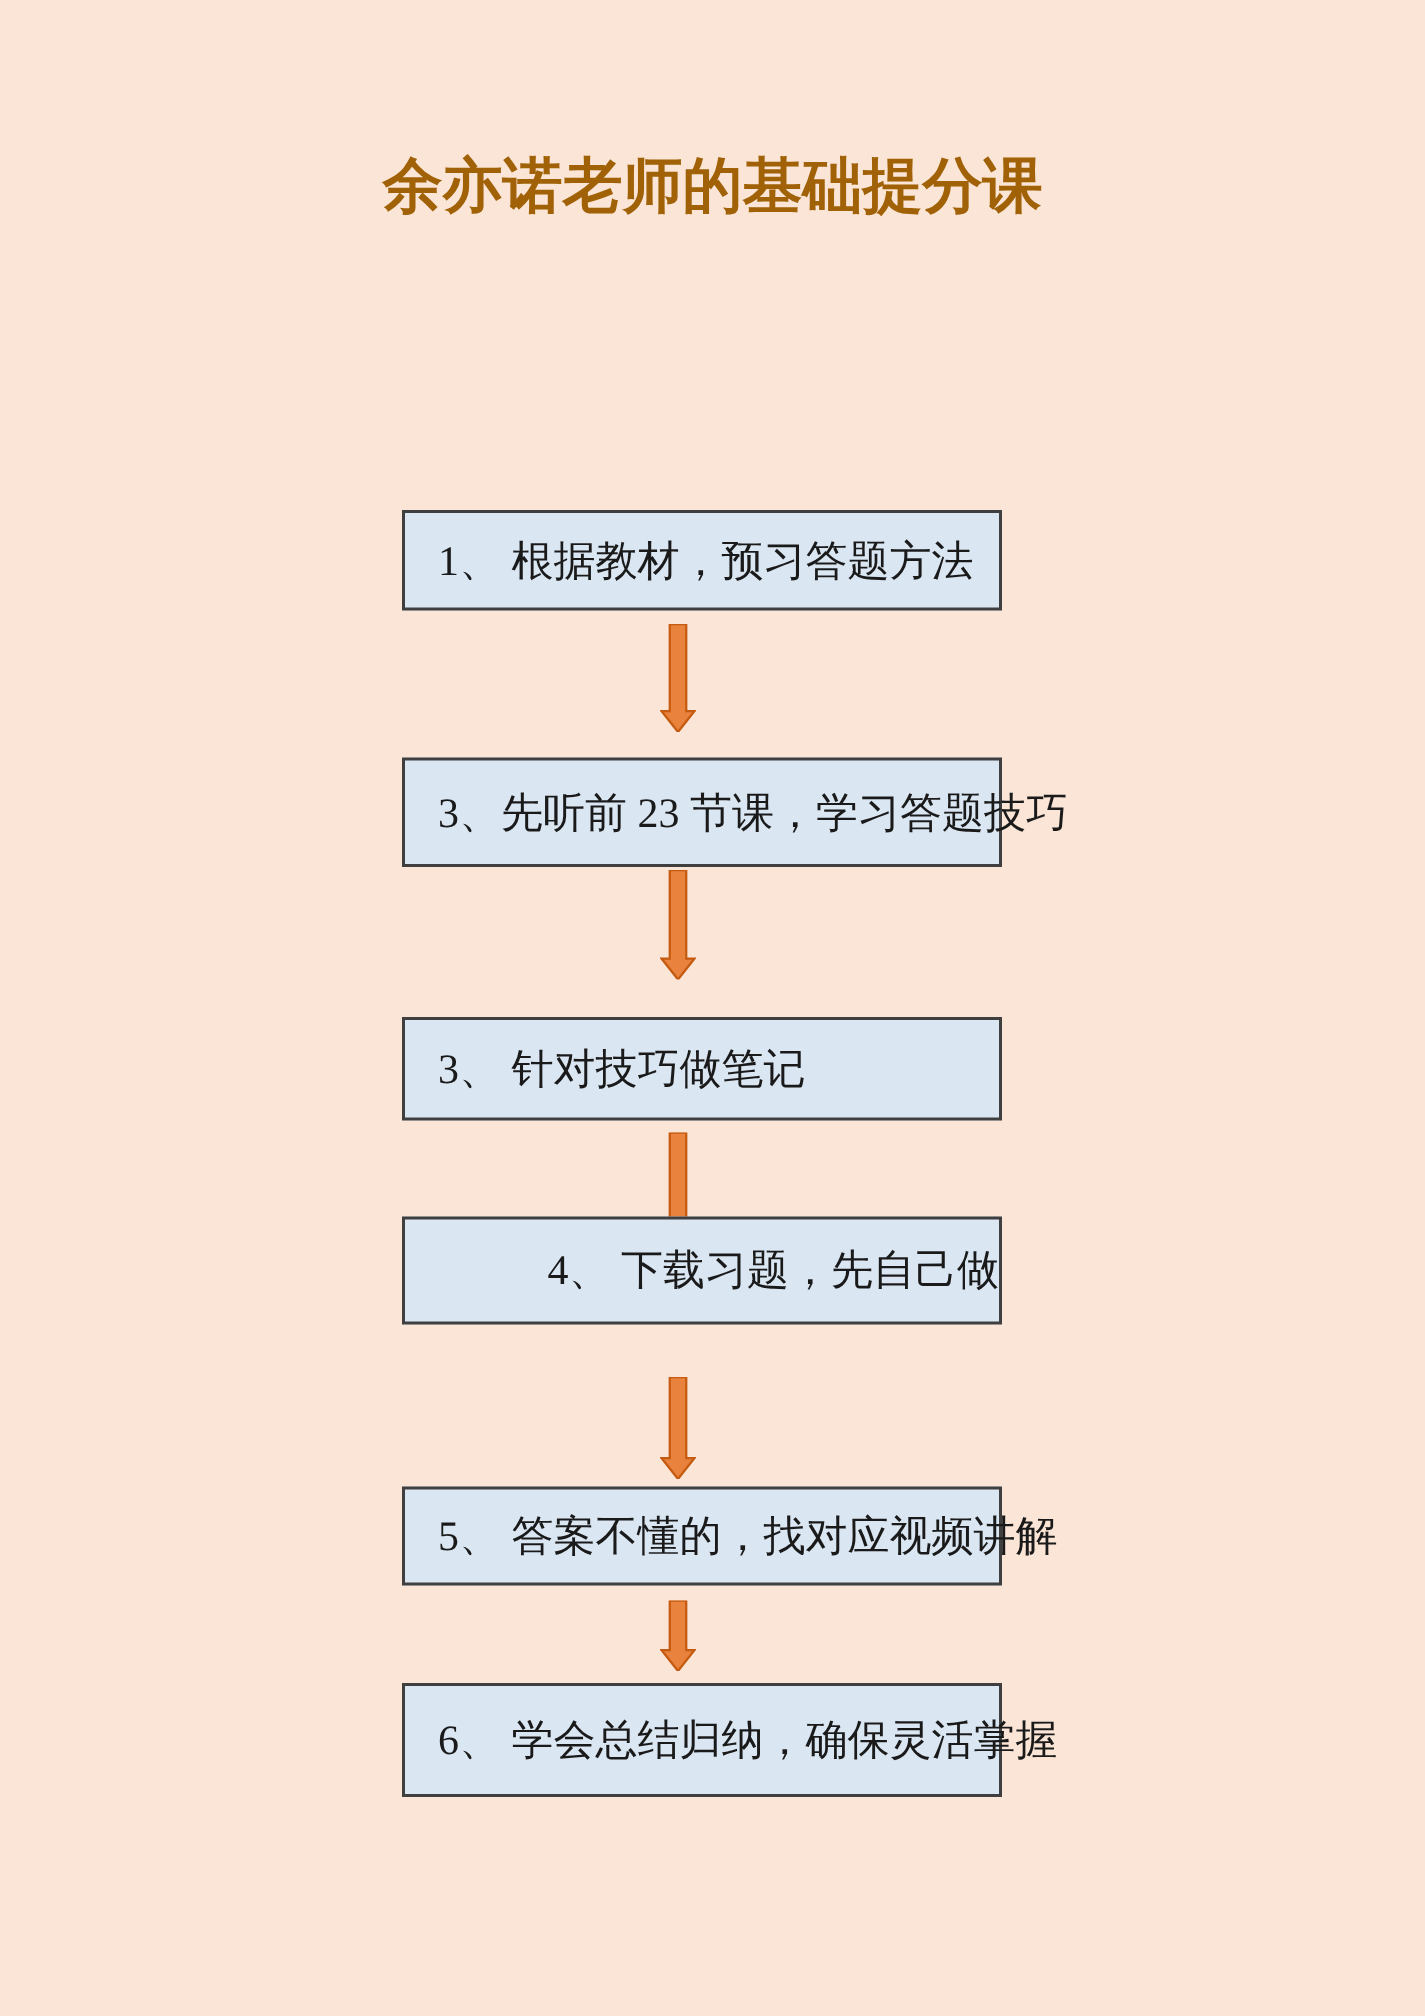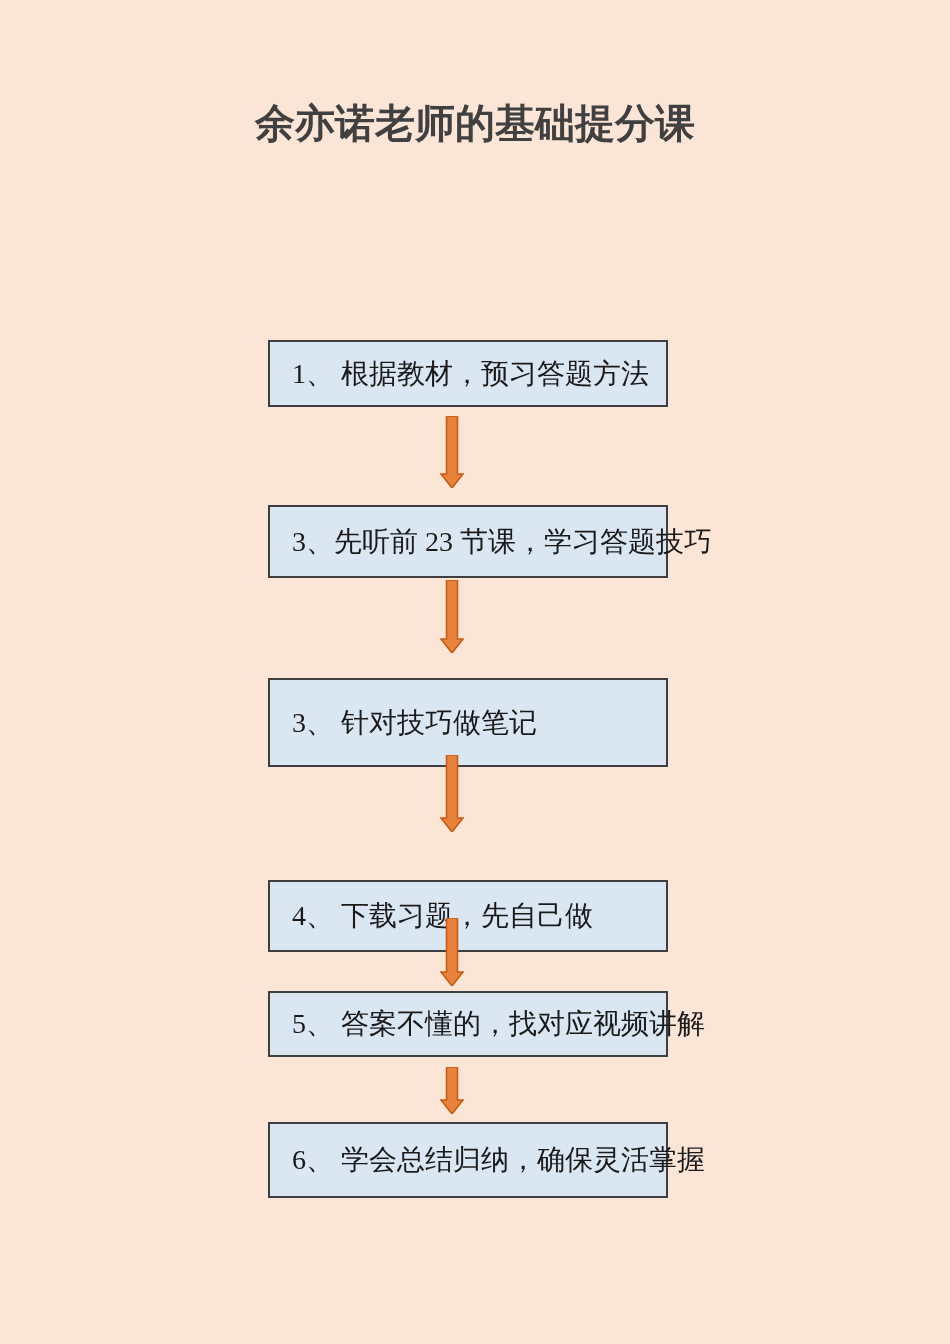--- a/index.html
+++ b/index.html
@@ -17,40 +17,40 @@
   }
   .title {
     position: absolute;
     top: 96px;
     left: 0;
     width: 950px;
     text-align: center;
     font-size: 40px;
     font-weight: bold;
     line-height: 56px;
-    color: #404040;
+    color: #a16207;
   }
   .flow-box {
     position: absolute;
     left: 268px;
     width: 400px;
     background: #dae6f2;
     border: 2px solid #3f3f3f;
     box-sizing: border-box;
     display: flex;
     align-items: center;
     padding-left: 22px;
     font-size: 28px;
     color: #1a1a1a;
     white-space: nowrap;
   }
   .box1 { top: 340px; height: 67px; text-align: right; }
   .box2 { top: 505px; height: 73px; }
-  .box3 { top: 678px; height: 89px; }
-  .box4 { top: 880px; height: 72px; }
+  .box3 { top: 678px; height: 69px; }
+  .box4 { top: 811px; height: 72px; justify-content: flex-end; }
   .box5 { top: 991px; height: 66px; }
   .box6 { top: 1122px; height: 76px; }
   .flow-arrow {
     position: absolute;
     left: 440px;
     width: 24px;
     display: block;
   }
   .a1 { top: 416px; height: 72px; }
   .a2 { top: 580px; height: 73px; }

